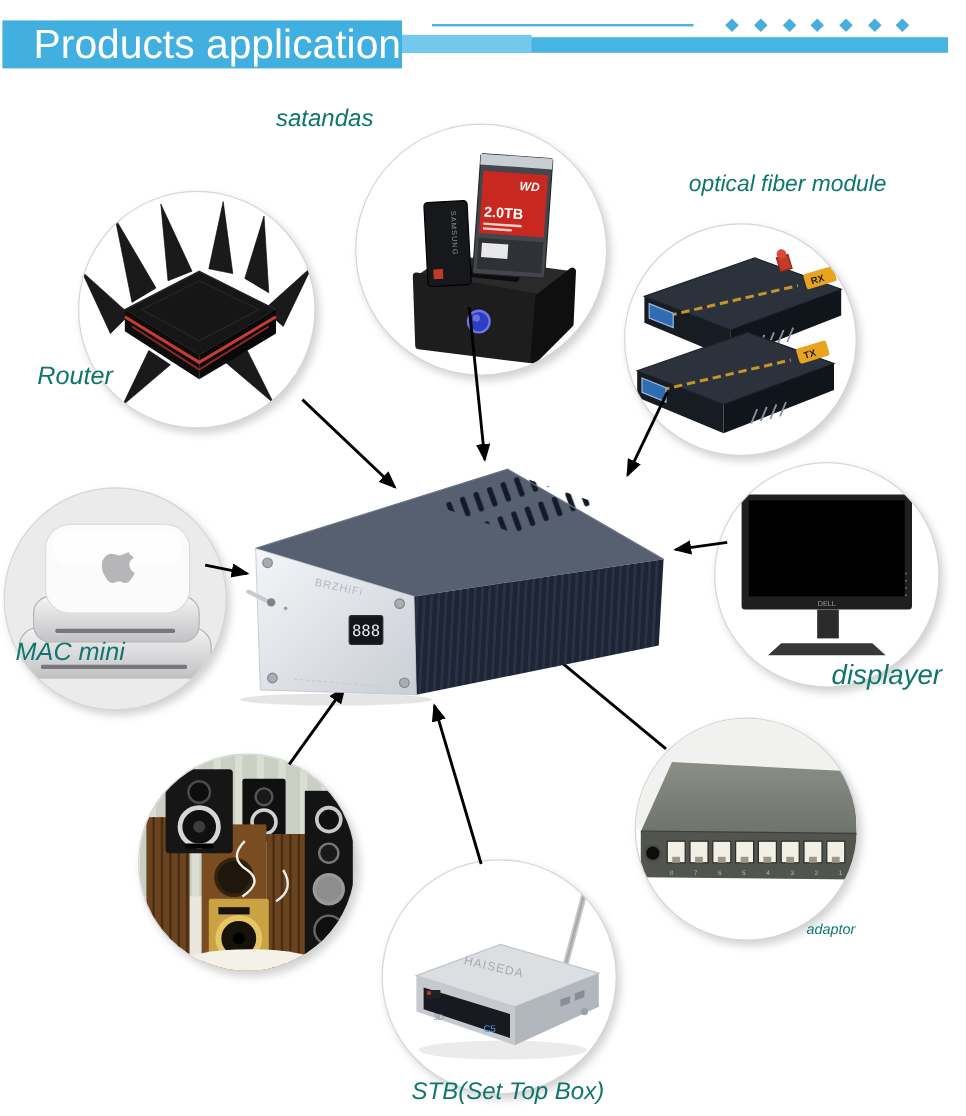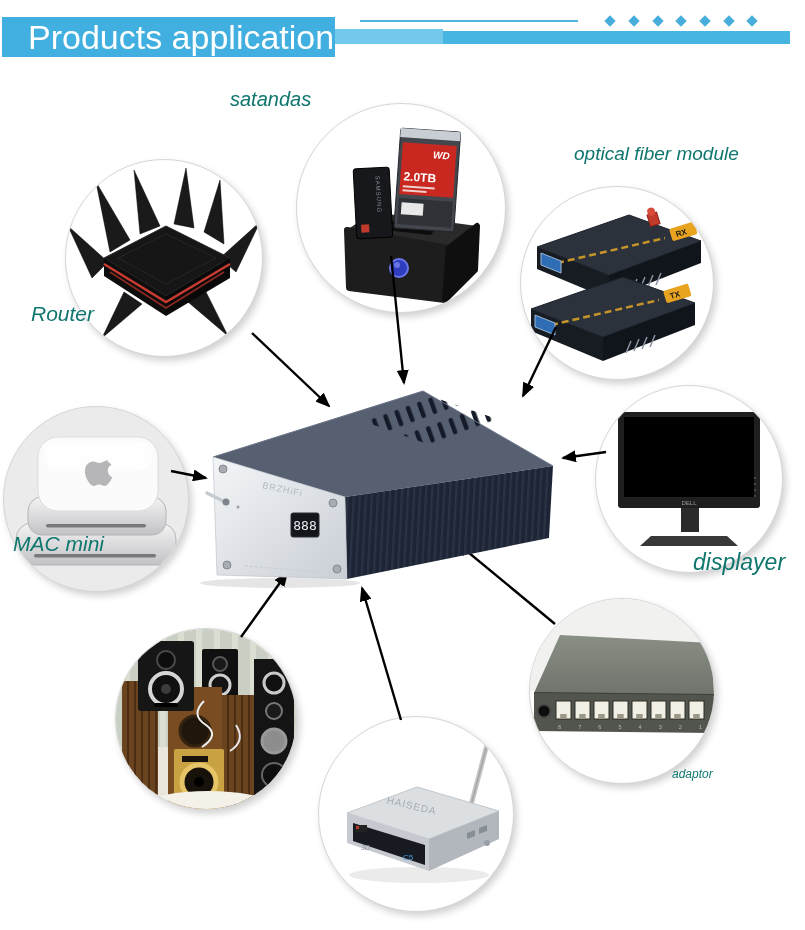--- a/index.html
+++ b/index.html
@@ -278,20 +278,21 @@
       <polygon points="34,106 106,128 106,148 34,124" fill="#171a20"></polygon>
       <rect x="36" y="108" width="12" height="7" fill="#222"></rect>
       <rect x="37" y="109" width="3" height="3" fill="#c0392b"></rect>
       <text x="42" y="133" font-size="7" font-style="italic" fill="#8b9099">3D</text>
       <text x="84" y="143" font-size="8" fill="#4b9fe8">C5</text>
       <polygon points="148,116 156,113 156,119 148,122" fill="#888e96"></polygon>
       <polygon points="160,111 168,108 168,114 160,117" fill="#888e96"></polygon>
       <circle cx="168" cy="126" r="3" fill="#9aa0a8"></circle>
     </svg>
   </div>
+  <div class="lbl" style="left:343px;top:899px;font-size:20px">STB(Set Top Box)</div>
 
   <svg class="hub" viewBox="0 0 380 220">
     <defs>
       <pattern id="ventp" width="12" height="26" patternUnits="userSpaceOnUse" patternTransform="rotate(-20)">
         <rect x="3" y="4" width="4.5" height="17" rx="2" fill="#141a28"></rect>
       </pattern>
       <pattern id="ribp" width="6" height="6" patternUnits="userSpaceOnUse" patternTransform="rotate(3)">
         <rect width="6" height="6" fill="#1d2535"></rect>
           <rect width="2.2" height="6" fill="#2a3346"></rect>
       </pattern>

